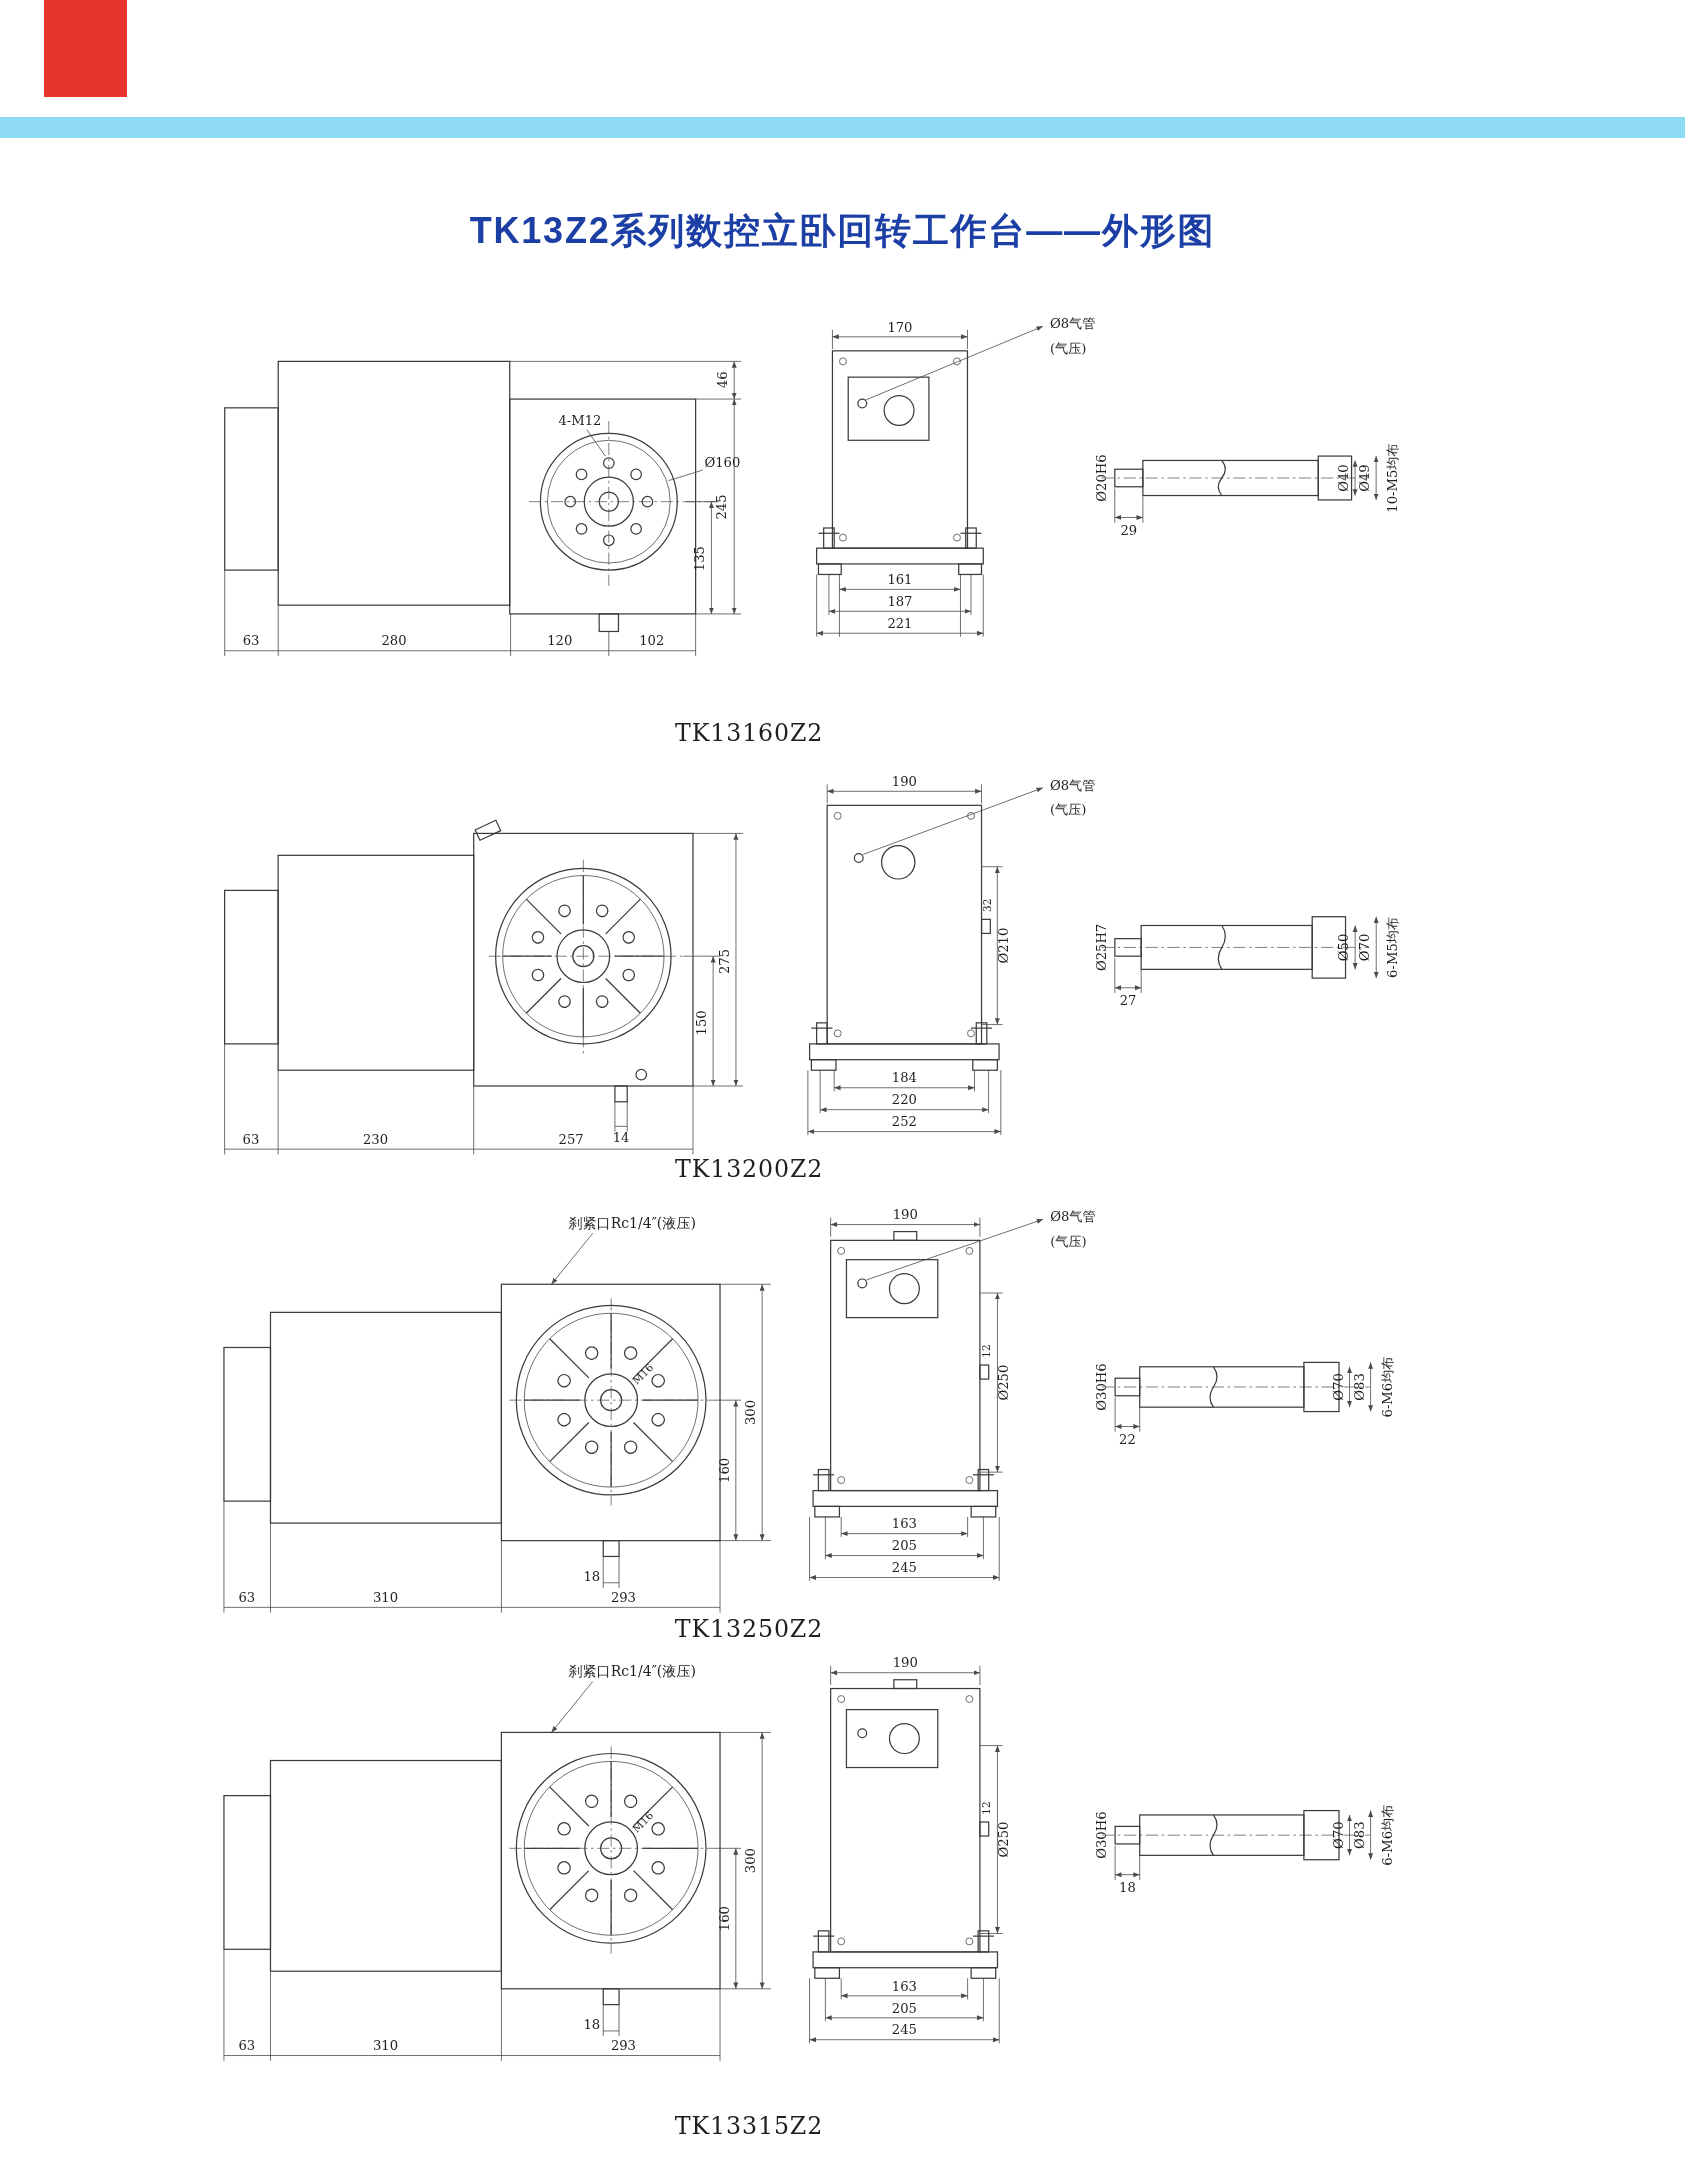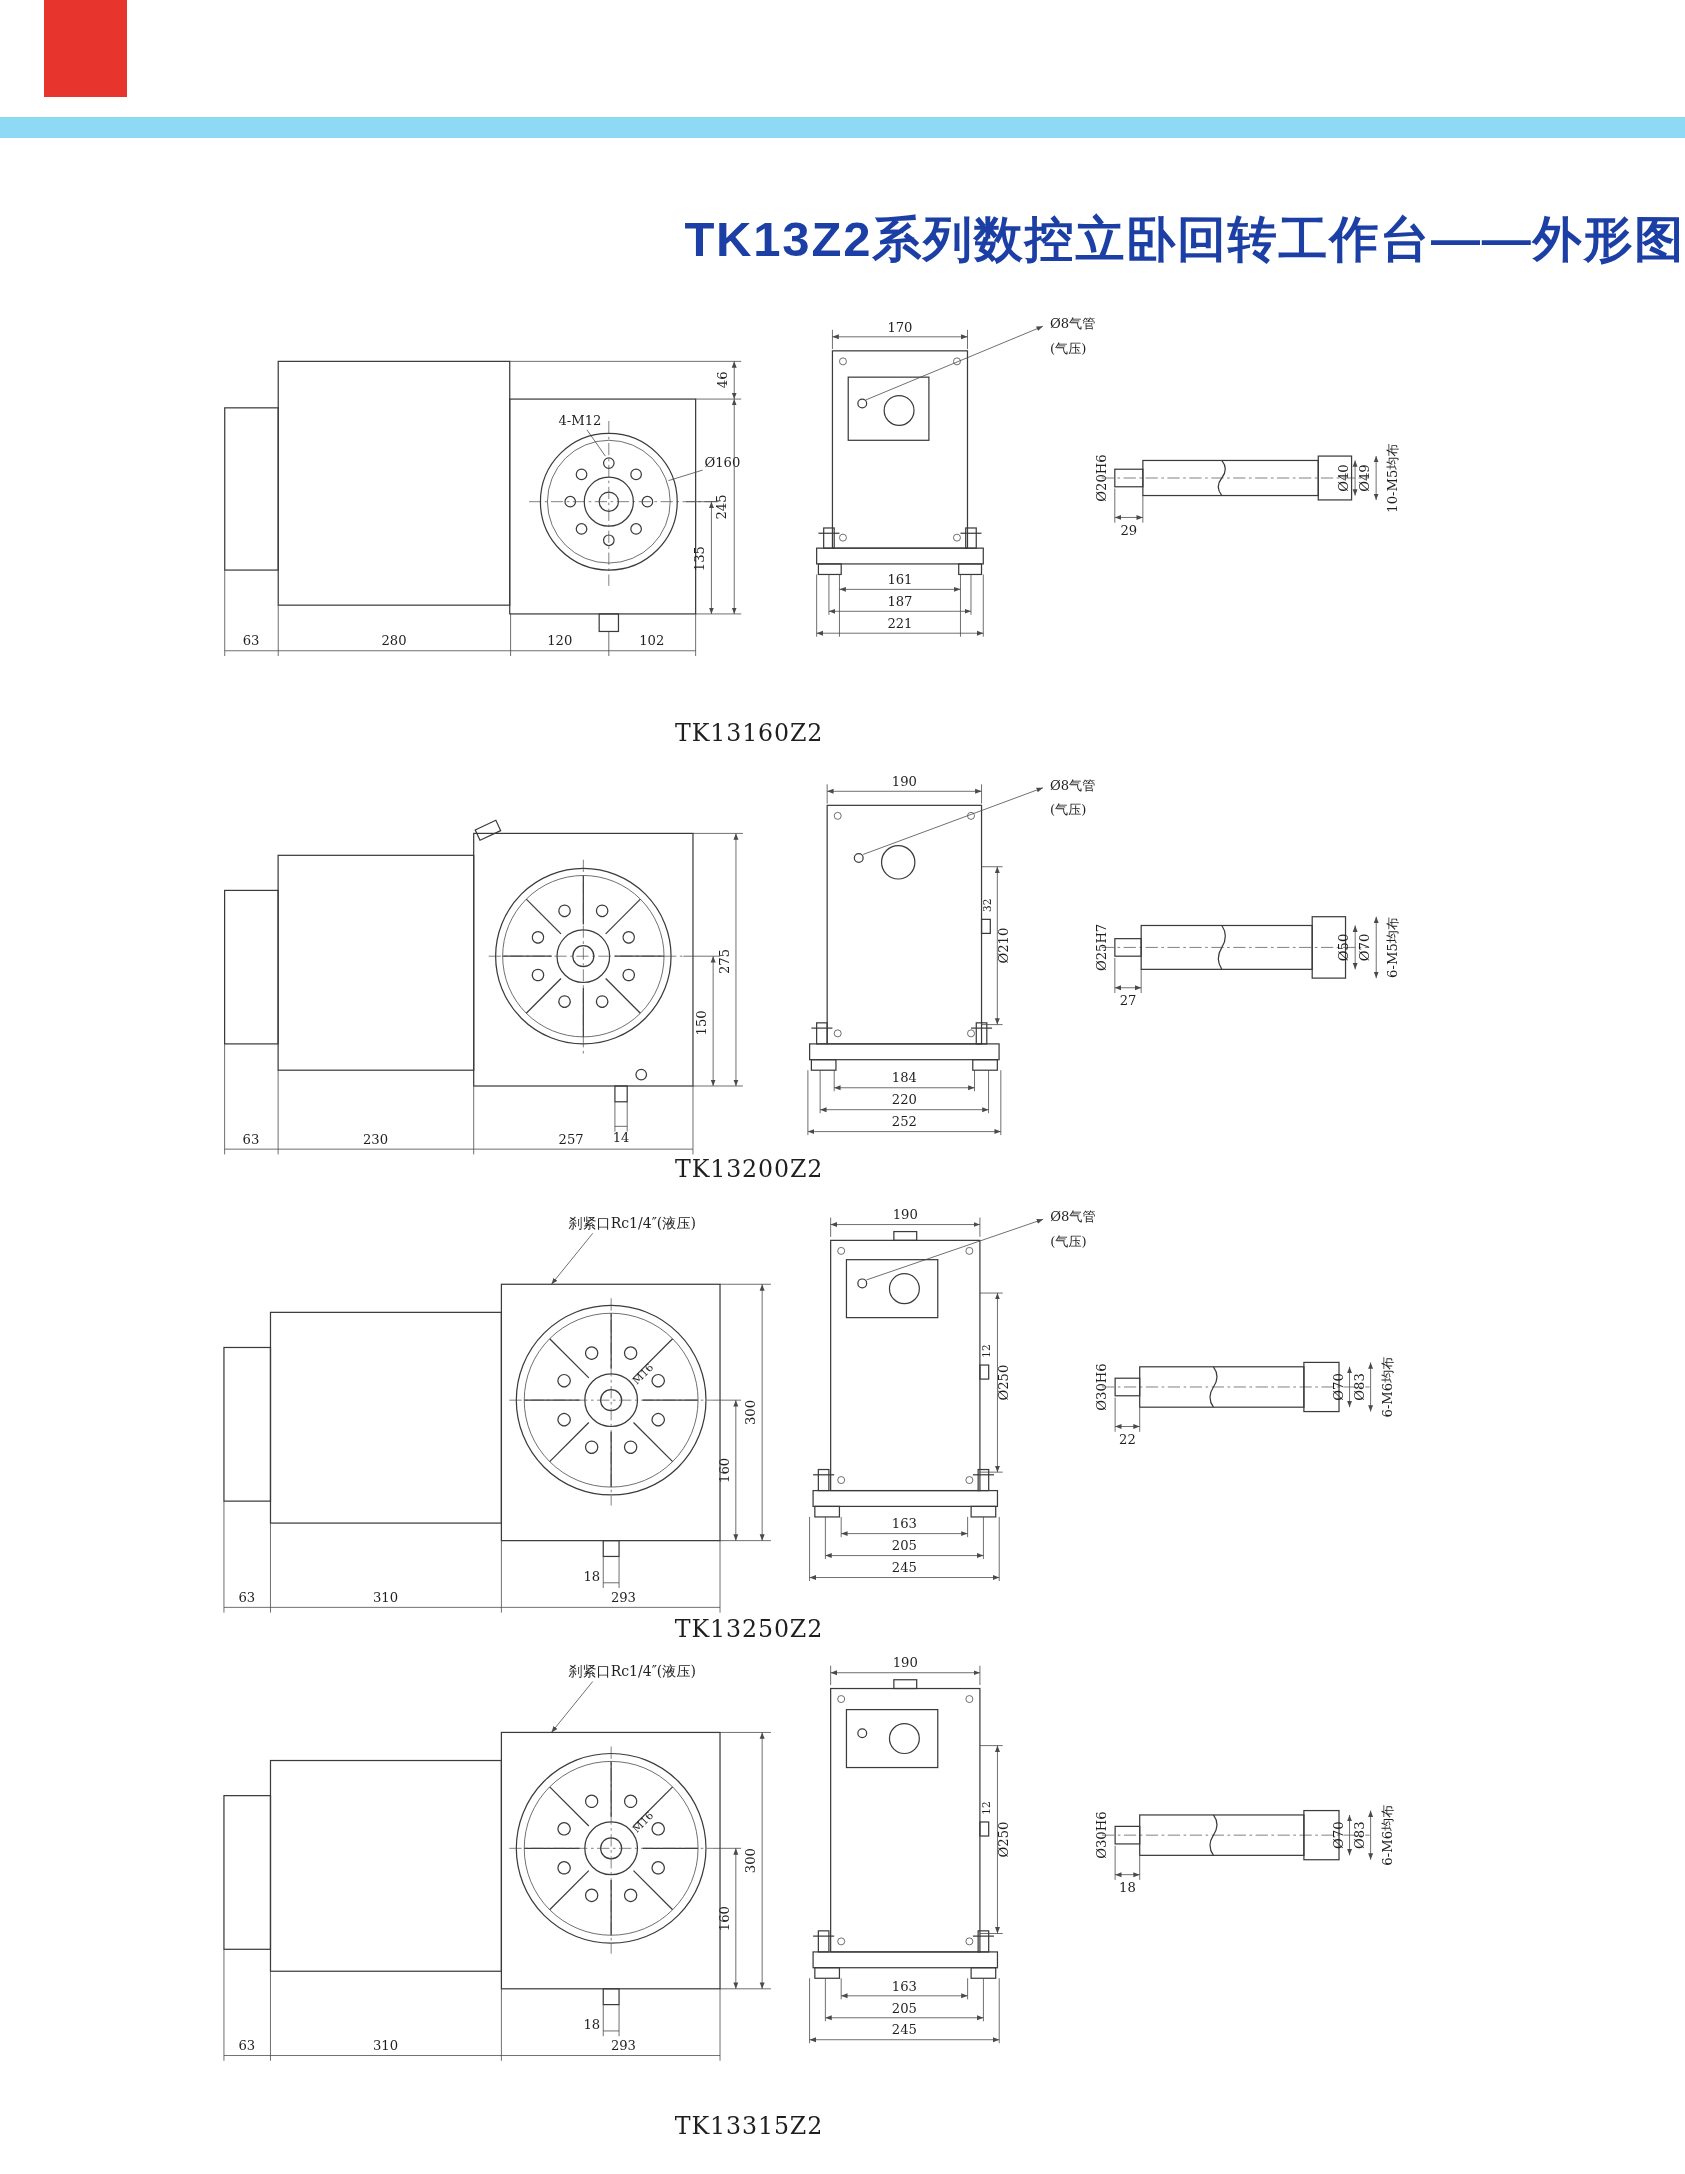--- a/index.html
+++ b/index.html
@@ -1,19 +1,19 @@
 <!DOCTYPE html>
 <html style="font-size:14px"><head>
 <meta charset="utf-8">
 <style>
   html,body{margin:0;padding:0}
   body{width:1685px;height:2174px;position:relative;background:#ffffff;font-family:"Liberation Sans",sans-serif;overflow:hidden}
   .corner{position:absolute;left:44px;top:0;width:83px;height:97px;background:#e7342c}
   .band{position:absolute;left:0;top:117px;width:1685px;height:21px;background:#8ed9f3}
-  .title{position:absolute;top:207px;left:0;width:1685px;text-align:right;font-size:49px;font-weight:bold;color:#1c3fa5;letter-spacing:1.8px}
+  .title{position:absolute;top:207px;left:0;width:1685px;text-align:center;font-size:36px;font-weight:bold;color:#1c3fa5;letter-spacing:1.8px}
   svg.row{position:absolute;left:202px;overflow:visible}
   .s{stroke:#3b3b3b;stroke-width:1.4;fill:none;stroke-linejoin:miter}
   .d{stroke:#4a4a4a;stroke-width:0.9;fill:none}
   .cl{stroke:#4a4a4a;stroke-width:0.8;fill:none;stroke-dasharray:14 4 3 4}
   text{font-family:"DejaVu Serif",serif;fill:#1f1f1f}
   .t{font-size:15px;text-anchor:middle}
   .tl{font-size:15px;text-anchor:start}
   .sm{font-size:12px;text-anchor:middle}
   .mdl{font-size:27px;text-anchor:middle;letter-spacing:1px}
   .note{font-size:16px;text-anchor:middle}

